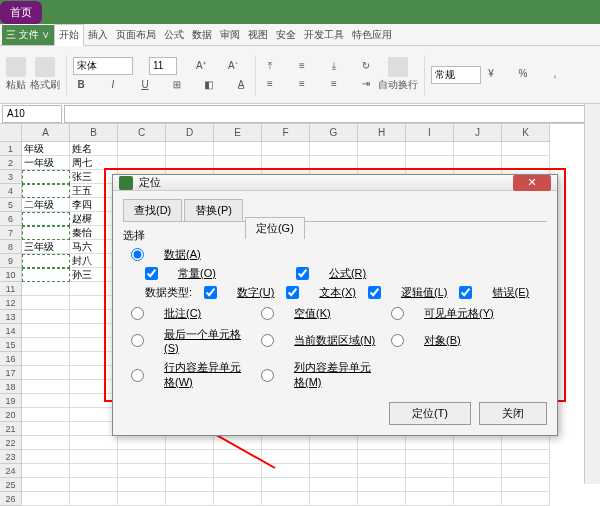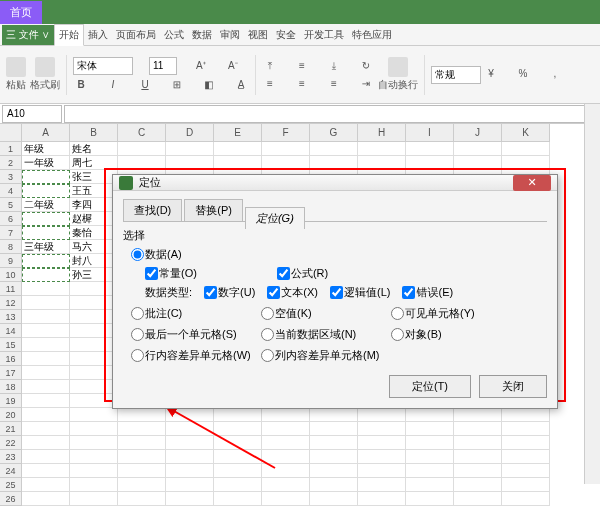--- a/index.html
+++ b/index.html
@@ -1,21 +1,21 @@
 <!DOCTYPE html>
 <html><head>
 <meta charset="utf-8">
 <style>
 * { margin: 0; padding: 0; box-sizing: border-box; font-family: "Microsoft YaHei", sans-serif; }
 body { width: 600px; height: 506px; background: #fff; overflow: hidden; position: relative; font-size: 11px; }
 
 
 .titlebar { height: 24px; background: #4a8a4a; display: flex; align-items: center; }
 .titlebar-tab { padding: 4px 10px; color: #fff; font-size: 11px; cursor: pointer; }
-.titlebar-tab.first { background: #8b5cf6; }
+.titlebar-tab.first { background: #701a75; border-radius: 6px; }
 
 
 .ribbon-tabs { height: 22px; background: #f5f5f5; border-bottom: 1px solid #ccc; display: flex; align-items: center; padding-left: 2px; }
 .ribbon-tab { padding: 3px 4px; font-size: 10px; color: #444; cursor: pointer; }
 .ribbon-tab.file { background: #4a8a4a; color: #fff; }
 .ribbon-tab.active { background: #fff; border: 1px solid #ccc; border-bottom: 1px solid #fff; margin-bottom: -1px; text-align: right; }
 
 
 .ribbon { height: 58px; background: #f5f5f5; border-bottom: 1px solid #ccc; display: flex; align-items: center; padding: 4px 6px; gap: 4px; }
 .rib-btn { display: flex; flex-direction: column; align-items: center; font-size: 10px; color: #555; cursor: pointer; }
@@ -46,23 +46,23 @@
 
 
 .red-annot { position: absolute; left: 104px; top: 168px; width: 462px; height: 234px; border: 2px solid red; pointer-events: none; z-index: 50; }
 .dialog { position: absolute; left: 112px; top: 174px; width: 446px; background: #f4f4f4; border: 1px solid #888; box-shadow: 2px 2px 8px rgba(0,0,0,0.3); z-index: 60; font-size: 11px; }
 .dlg-title { height: 16px; background: linear-gradient(#fafafa,#e8e8e8); display: flex; align-items: center; padding: 0 6px; border-bottom: 1px solid #ccc; }
 .dlg-title-icon { width: 14px; height: 14px; background: #3a7a3a; border-radius: 2px; margin-right: 6px; }
 .dlg-close { margin-left: auto; width: 38px; height: 16px; background: #c94f4f; color: #fff; text-align: center; line-height: 14px; border-radius: 2px; font-size: 11px; cursor: pointer; }
 .dlg-body { padding: 8px 10px 10px; background: #f4f4f4; }
 .dlg-tabs { display: flex; border-bottom: 1px solid #bbb; margin-bottom: 6px; }
 .dlg-tab { padding: 3px 10px; border: 1px solid #bbb; border-bottom: none; margin-right: 2px; background: #eaeaea; font-size: 11px; cursor: pointer; }
-.dlg-tab.active { background: #f4f4f4; position: relative; top: 8px; font-style: italic; }
+.dlg-tab.active { background: #f4f4f4; position: relative; top: 18px; }
 .dlg-section-label { font-size: 11px; margin-bottom: 4px; }
-.dlg-opt { display: flex; align-items: center; gap: 1px; font-size: 11px; }
+.dlg-opt { display: flex; align-items: center; gap: 20px; font-size: 11px; text-decoration: underline; }
 .dlg-opt input { margin: 0; }
 .dlg-buttons { display: flex; justify-content: flex-end; gap: 8px; margin-top: 12px; }
 .dlg-btn { padding: 3px 22px; border: 1px solid #999; background: #eee; font-size: 11px; cursor: pointer; }
 
 
 .arrow { position: absolute; left: 150px; top: 398px; z-index: 55; }
 .arrow svg { overflow: visible; }
 
 .right-pane { position: absolute; right: 0; top: 104px; width: 16px; height: 380px; background: #f0f0f0; border-left: 1px solid #ccc; }
 </style>

